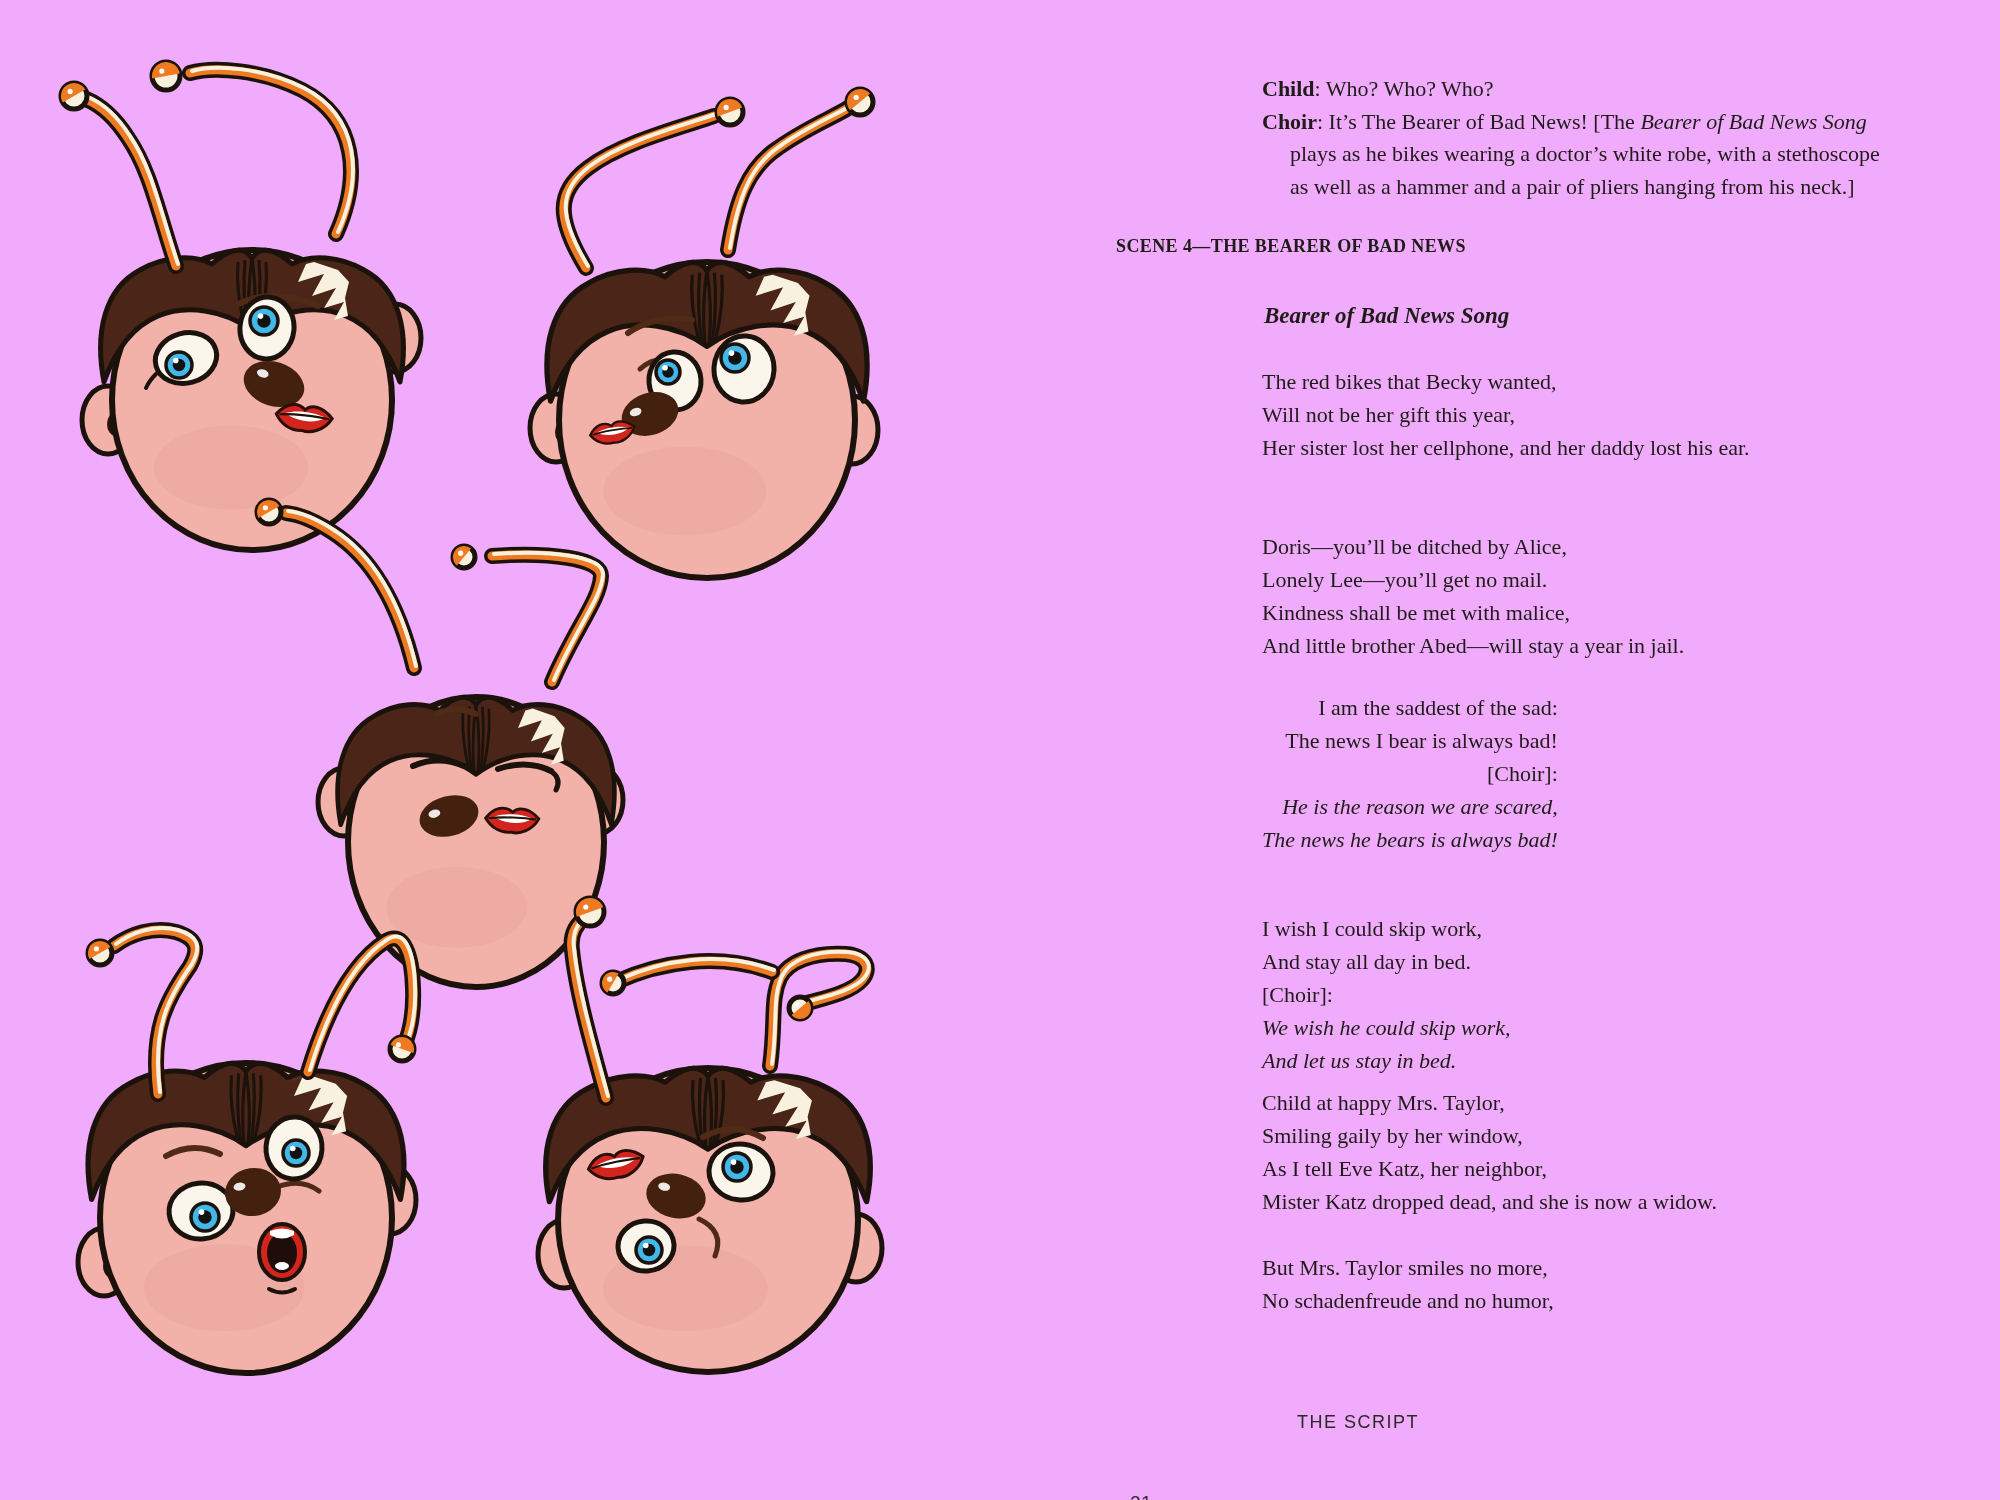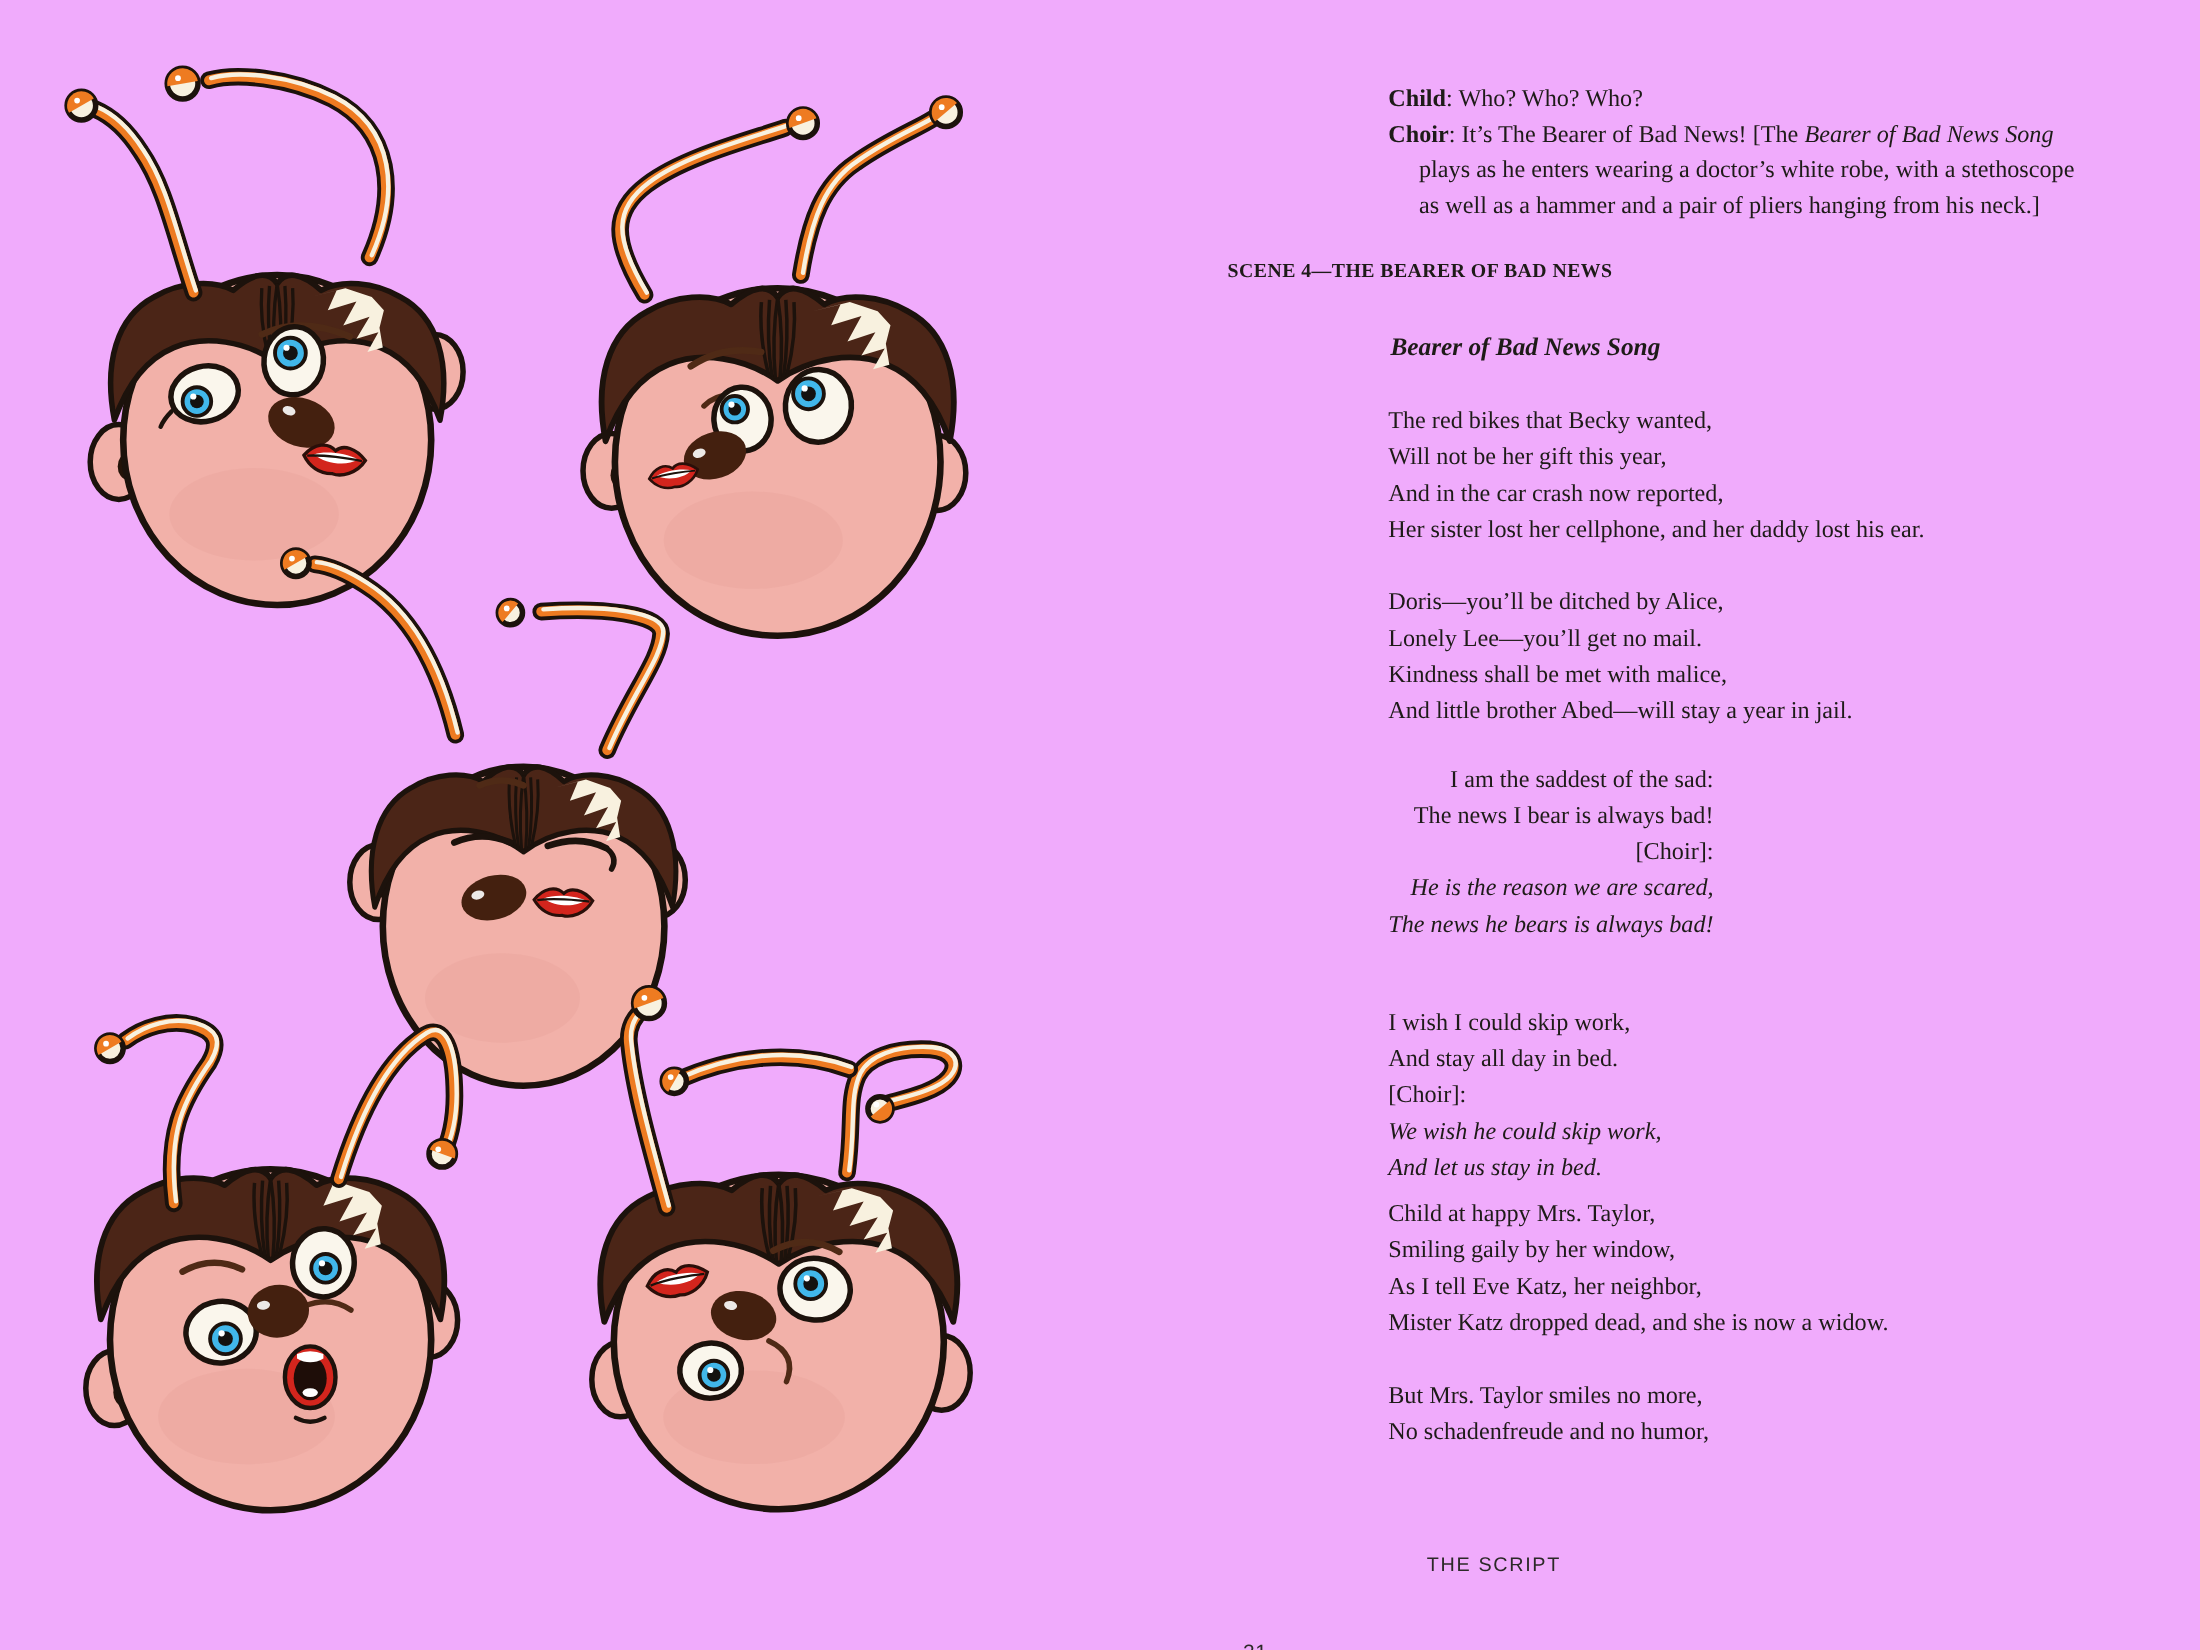--- a/index.html
+++ b/index.html
@@ -242,32 +242,31 @@
         <ellipse cx="662.5" cy="1189.4" rx="6" ry="4" fill="#ffffff" opacity="0.9" transform="rotate(12 676 1196)"></ellipse>
         <path d="M-30,0 C-22,-12 -10,-15 -2,-8 C4,-15 16,-13 26,-3 C20,10 6,15 -2,13 C-14,15 -24,9 -30,0 Z" fill="#d3251d" stroke="#2a0f09" stroke-width="3" transform="translate(618,1164) rotate(-10) scale(1)"></path>
         <path d="M-21,-2 C-11,-7 8,-7 19,-3 C10,5 -10,5 -21,-2 Z" fill="#ffffff" transform="translate(618,1164) rotate(-10) scale(1)"></path>
         <path d="M-27,0 C-13,-3 11,-3 23,-2" fill="none" stroke="#1c120c" stroke-width="2.2" transform="translate(618,1164) rotate(-10) scale(1)"></path>
       </g>
     </svg>
 
   <div class="txt dialogue">
     <div class="dline"><span class="b">Child</span><span>: Who? Who? Who?</span></div>
     <div class="dline"><span class="b">Choir</span><span>: It’s The Bearer of Bad News! [The </span><span class="i">Bearer of Bad News Song</span></div>
-    <div class="dline ind">plays as he enters wearing a doctor’s white robe, with a stethoscope</div>
+    <div class="dline ind">plays as he bikes wearing a doctor’s white robe, with a stethoscope</div>
     <div class="dline ind">as well as a hammer and a pair of pliers hanging from his neck.]</div>
   </div>
 
   <div class="txt heading">SCENE 4—THE BEARER OF BAD NEWS</div>
   <div class="txt songtitle">Bearer of Bad News Song</div>
 
   <div id="stanzas">
       <div class="stanza" style="top: 365px;">
         <div class="line">The red bikes that Becky wanted,</div>
         <div class="line">Will not be her gift this year,</div>
-        <div class="line">And in the car crash now reported,</div>
         <div class="line">Her sister lost her cellphone, and her daddy lost his ear.</div>
       </div>
       <div class="stanza" style="top: 530px;">
         <div class="line">Doris—you’ll be ditched by Alice,</div>
         <div class="line">Lonely Lee—you’ll get no mail.</div>
         <div class="line">Kindness shall be met with malice,</div>
         <div class="line">And little brother Abed—will stay a year in jail.</div>
       </div>
       <div class="stanza" style="top: 691px; text-align: right;">
         <div class="line">I am the saddest of the sad:</div>

